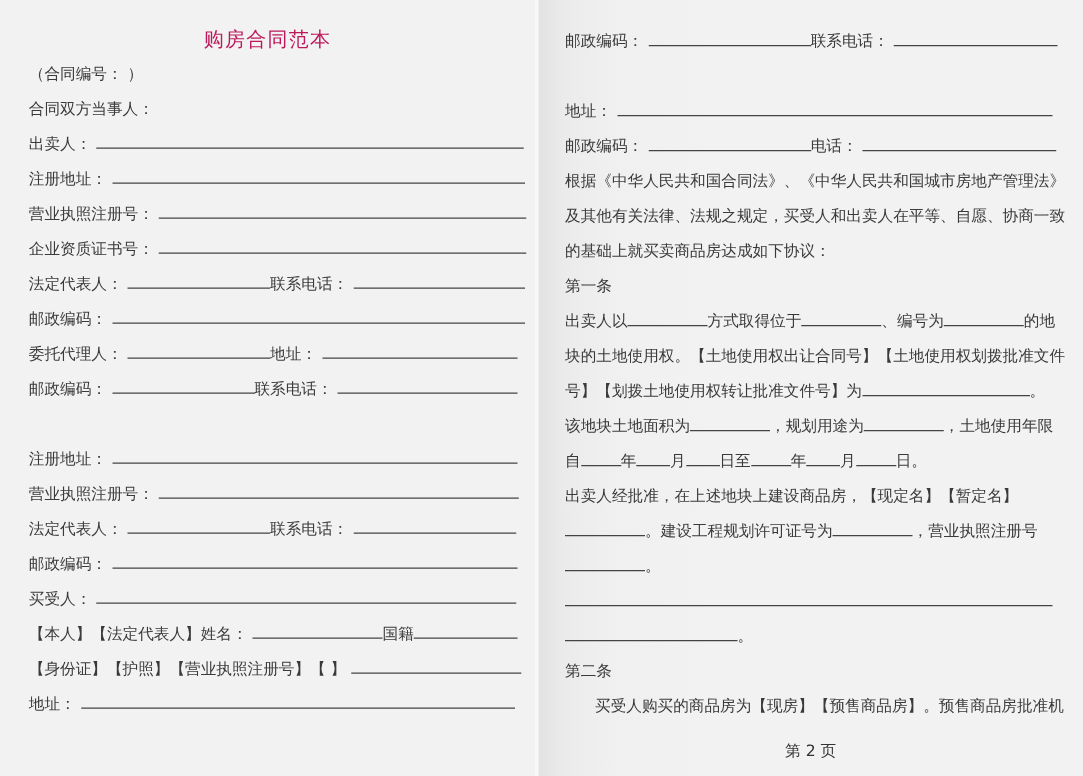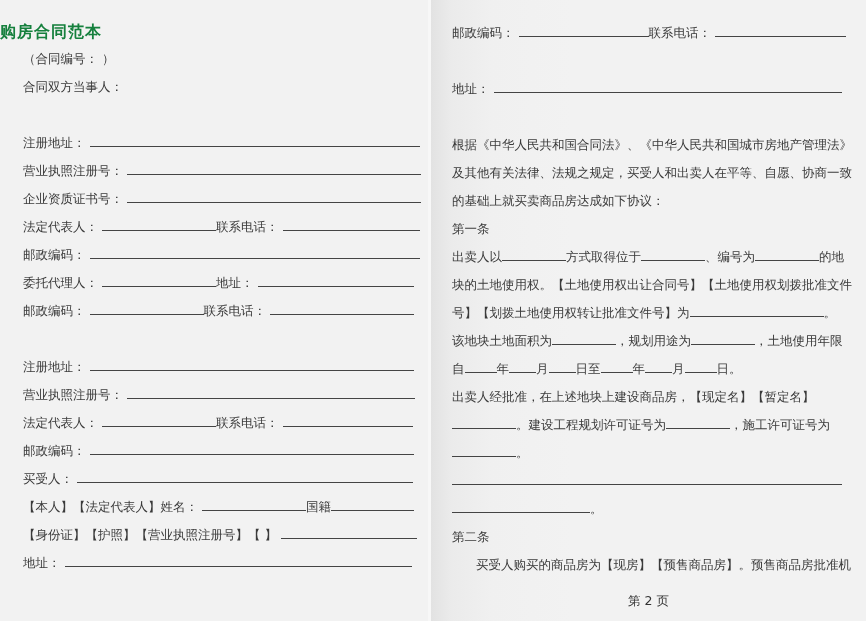--- a/index.html
+++ b/index.html
@@ -8,42 +8,45 @@
     background:#f2f2f2;
     font-family:"DejaVu Sans","Liberation Sans",sans-serif;
     color:#3a3a3a;
   }
   .page { position:absolute; top:0; height:621px; }
   .page-left { left:0; width:428px; background:#f2f2f2; }
   .page-gap { position:absolute; left:428px; top:0; width:3px; height:621px; background:#f7f7f7; }
   .page-right { left:431px; width:435px;
     background:linear-gradient(to right,#e2e2e2 0px,#ebebeb 20px,#f0f0f0 60px,#f2f2f2 140px); }
   .title {
-    position:absolute; left:0; width:428px; top:22px; text-align:left;
-    font-size:16px; font-weight:bold; color:#15803d; letter-spacing:1px;
+    position:absolute; left:0; width:428px; top:22px; text-align:center;
+    font-size:16px; font-weight:normal; color:#be185d; letter-spacing:1px;
   }
   .line {
     position:absolute; font-size:12.5px; line-height:16px; white-space:nowrap; color:#3a3a3a;
   }
   .blank {
     display:inline-block; border-bottom:1px solid #444; height:11px; vertical-align:baseline;
   }
   .footer { position:absolute; top:593px; font-size:12.5px; color:#333; }
   .fl { left:0; width:428px; text-align:center; }
   .fr { left:0; width:435px; text-align:center; }
 </style>
 </head>
 <body>
 
 <div class="page page-left">
   <div class="title">购房合同范本</div>
 
   <div class="line" style="left:23px;top:51px;">（合同编号：  ）</div>
   <div class="line" style="left:23px;top:79px;">合同双方当事人：</div>
 
+  <div class="line" style="left:23px;top:107px;">
+    <span>出卖人：</span><span class="blank" style="width:342px;margin-left:4px;"></span>
+  </div>
   <div class="line" style="left:23px;top:135px;">
     <span>注册地址：</span><span class="blank" style="width:330px;margin-left:4px;"></span>
   </div>
   <div class="line" style="left:23px;top:163px;">
     <span>营业执照注册号：</span><span class="blank" style="width:294px;margin-left:4px;"></span>
   </div>
   <div class="line" style="left:23px;top:191px;">
     <span>企业资质证书号：</span><span class="blank" style="width:294px;margin-left:4px;"></span>
   </div>
   <div class="line" style="left:23px;top:219px;">
@@ -87,20 +90,23 @@
 
 <div class="page-gap"></div>
 
 <div class="page page-right">
   <div class="line" style="left:21px;top:25px;">
     <span>邮政编码：</span><span class="blank" style="width:130px;margin-left:4px;"></span><span>联系电话：</span><span class="blank" style="width:131px;margin-left:4px;"></span>
   </div>
   <div class="line" style="left:21px;top:81px;">
     <span>地址：</span><span class="blank" style="width:348px;margin-left:4px;"></span>
   </div>
+  <div class="line" style="left:21px;top:109px;">
+    <span>邮政编码：</span><span class="blank" style="width:130px;margin-left:4px;"></span><span>电话：</span><span class="blank" style="width:155px;margin-left:4px;"></span>
+  </div>
 
   <div class="line" style="left:21px;top:137px;">根据《中华人民共和国合同法》、《中华人民共和国城市房地产管理法》</div>
   <div class="line" style="left:21px;top:165px;text-align:right;">及其他有关法律、法规之规定，买受人和出卖人在平等、自愿、协商一致</div>
   <div class="line" style="left:21px;top:193px;">的基础上就买卖商品房达成如下协议：</div>
 
   <div class="line" style="left:21px;top:221px;">第一条</div>
 
   <div class="line" style="left:21px;top:249px;">
     <span>出卖人以</span><span class="blank" style="width:64px;"></span><span>方式取得位于</span><span class="blank" style="width:64px;"></span><span>、编号为</span><span class="blank" style="width:64px;"></span><span>的地</span>
   </div>
@@ -109,21 +115,21 @@
     <span>号】【划拨土地使用权转让批准文件号】为</span><span class="blank" style="width:134px;"></span><span>。</span>
   </div>
   <div class="line" style="left:21px;top:333px;">
     <span>该地块土地面积为</span><span class="blank" style="width:64px;"></span><span>，规划用途为</span><span class="blank" style="width:64px;"></span><span>，土地使用年限</span>
   </div>
   <div class="line" style="left:21px;top:361px;">
     <span>自</span><span class="blank" style="width:32px;"></span><span>年</span><span class="blank" style="width:27px;"></span><span>月</span><span class="blank" style="width:27px;"></span><span>日至</span><span class="blank" style="width:32px;"></span><span>年</span><span class="blank" style="width:27px;"></span><span>月</span><span class="blank" style="width:32px;"></span><span>日。</span>
   </div>
   <div class="line" style="left:21px;top:389px;">出卖人经批准，在上述地块上建设商品房，【现定名】【暂定名】</div>
   <div class="line" style="left:21px;top:417px;">
-    <span class="blank" style="width:64px;"></span><span>。建设工程规划许可证号为</span><span class="blank" style="width:64px;"></span><span>，施工许可证号为</span>
+    <span class="blank" style="width:64px;"></span><span>。建设工程规划许可证号为</span><span class="blank" style="width:64px;"></span><span>，营业执照注册号</span>
   </div>
   <div class="line" style="left:21px;top:445px;">
     <span class="blank" style="width:64px;"></span><span>。</span>
   </div>
   <div class="line" style="left:21px;top:473px;">
     <span class="blank" style="width:390px;"></span>
   </div>
   <div class="line" style="left:21px;top:501px;">
     <span class="blank" style="width:138px;"></span><span>。</span>
   </div>

